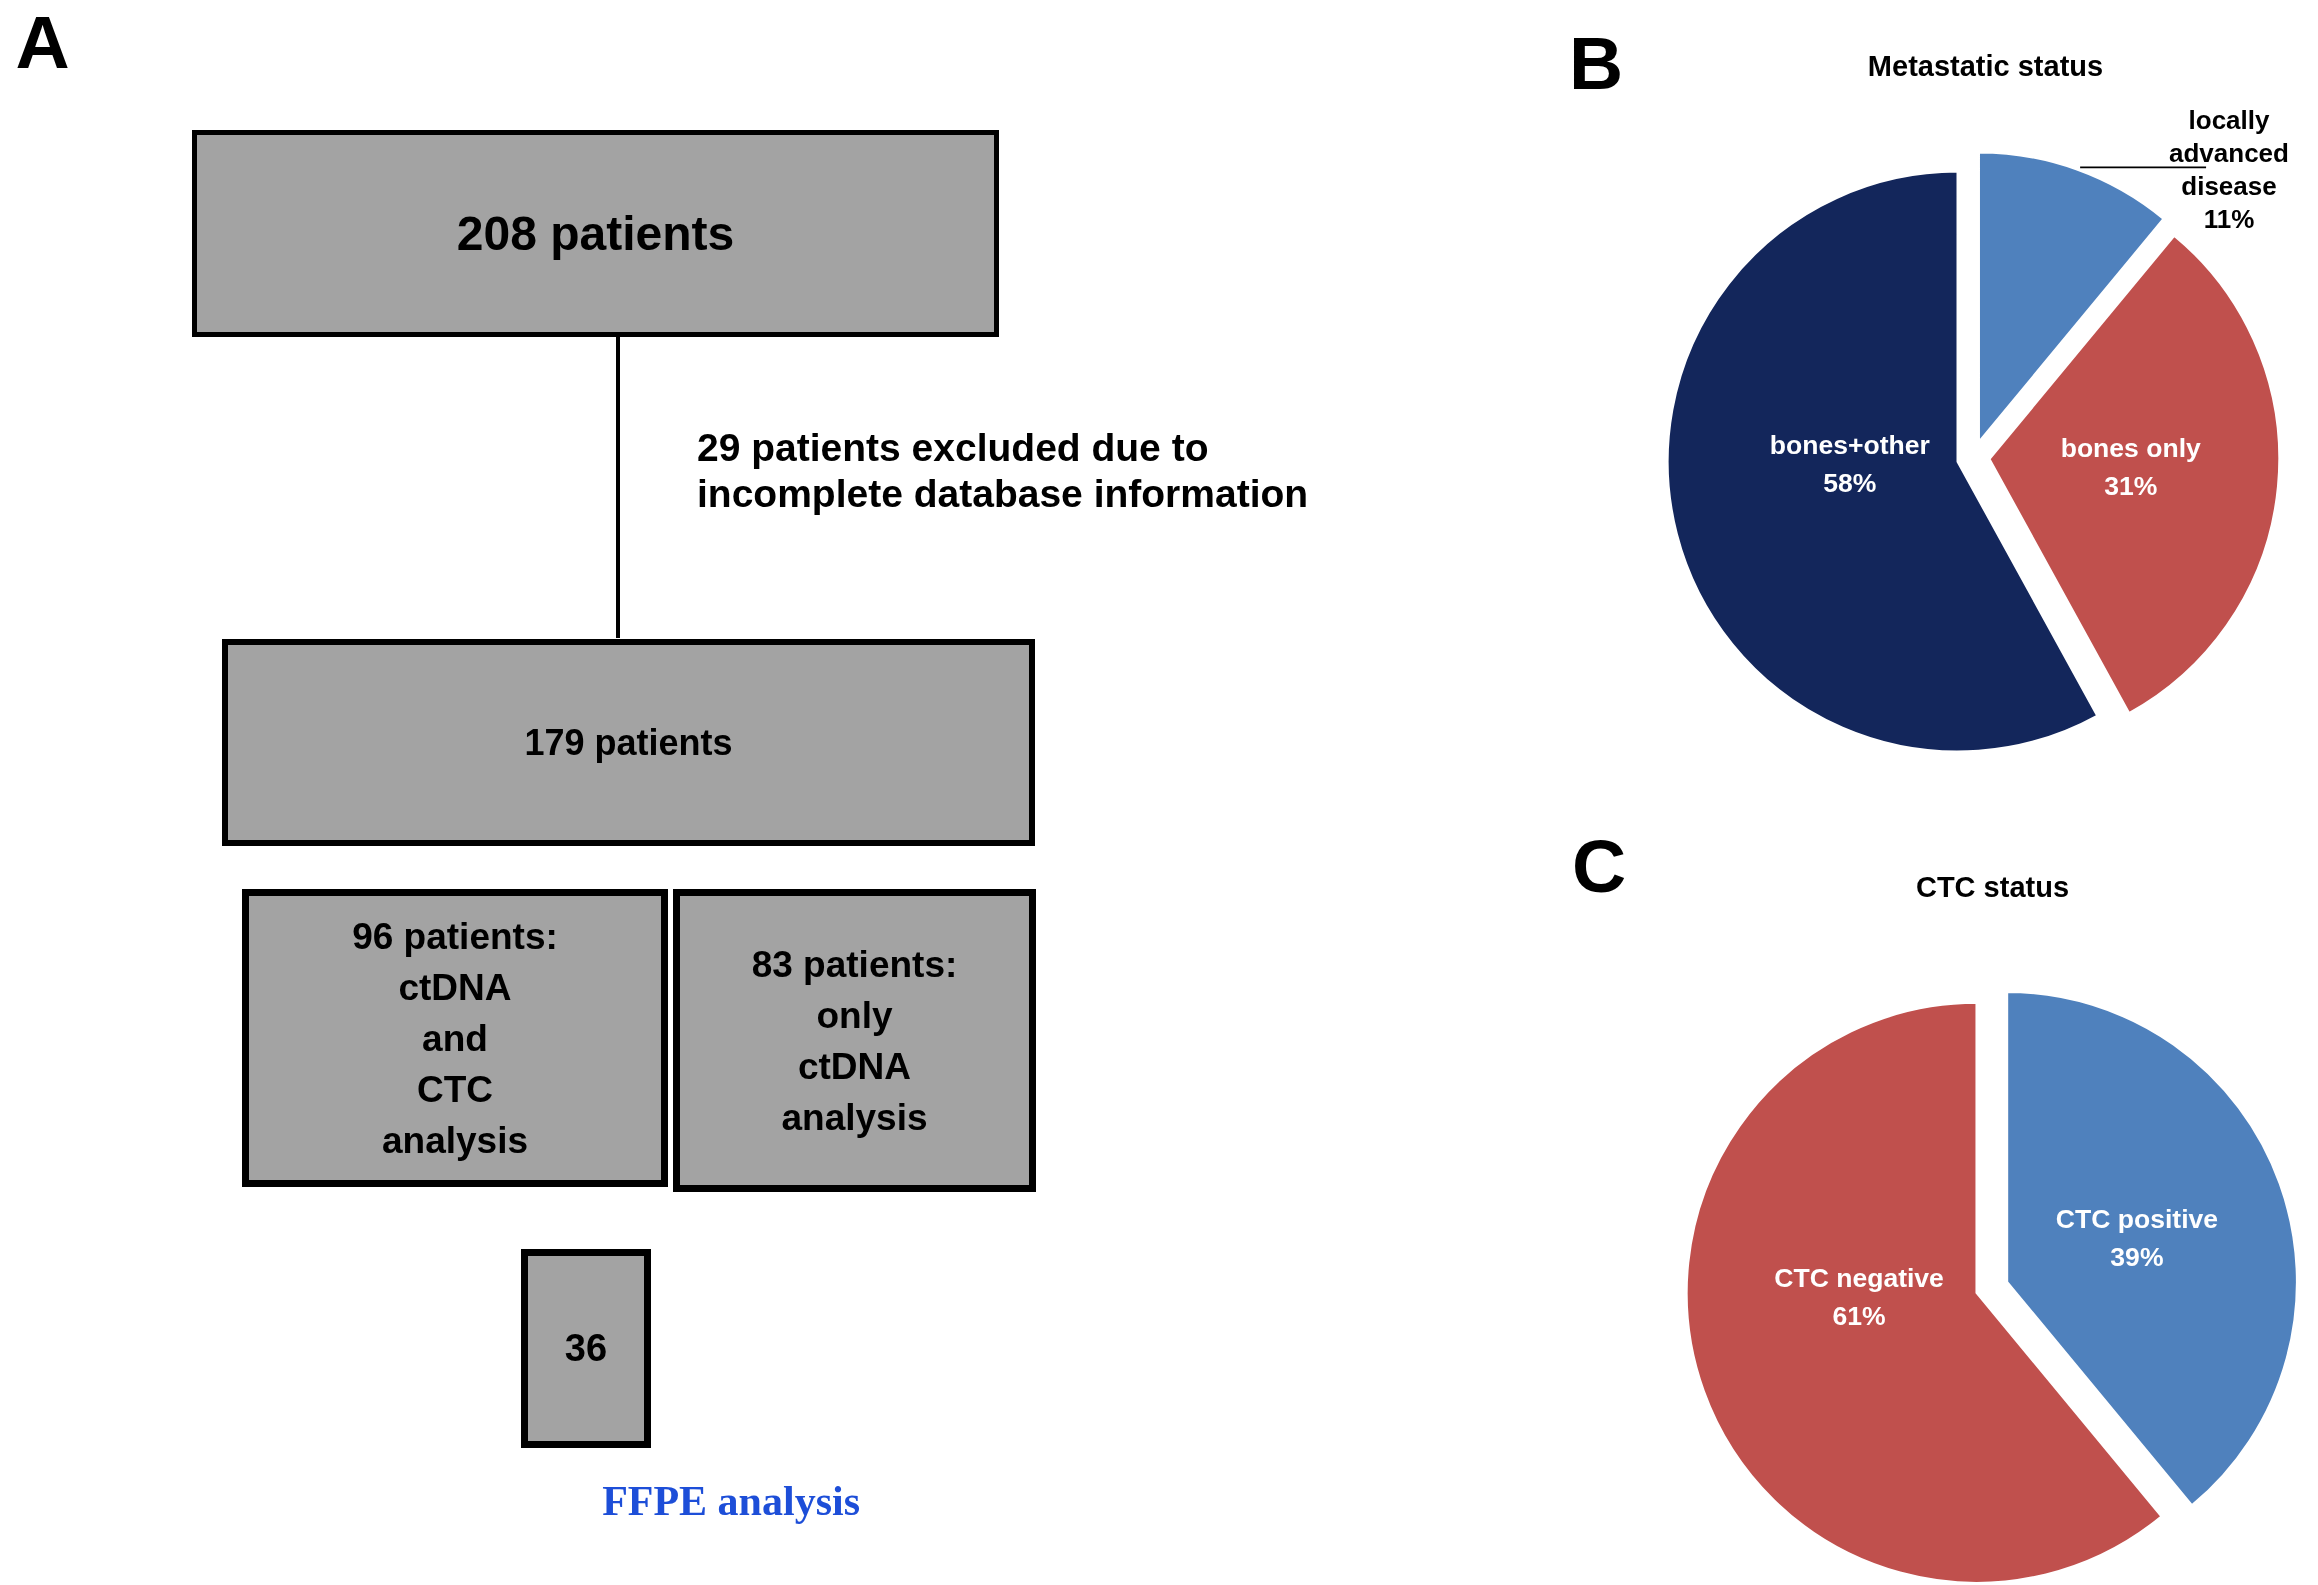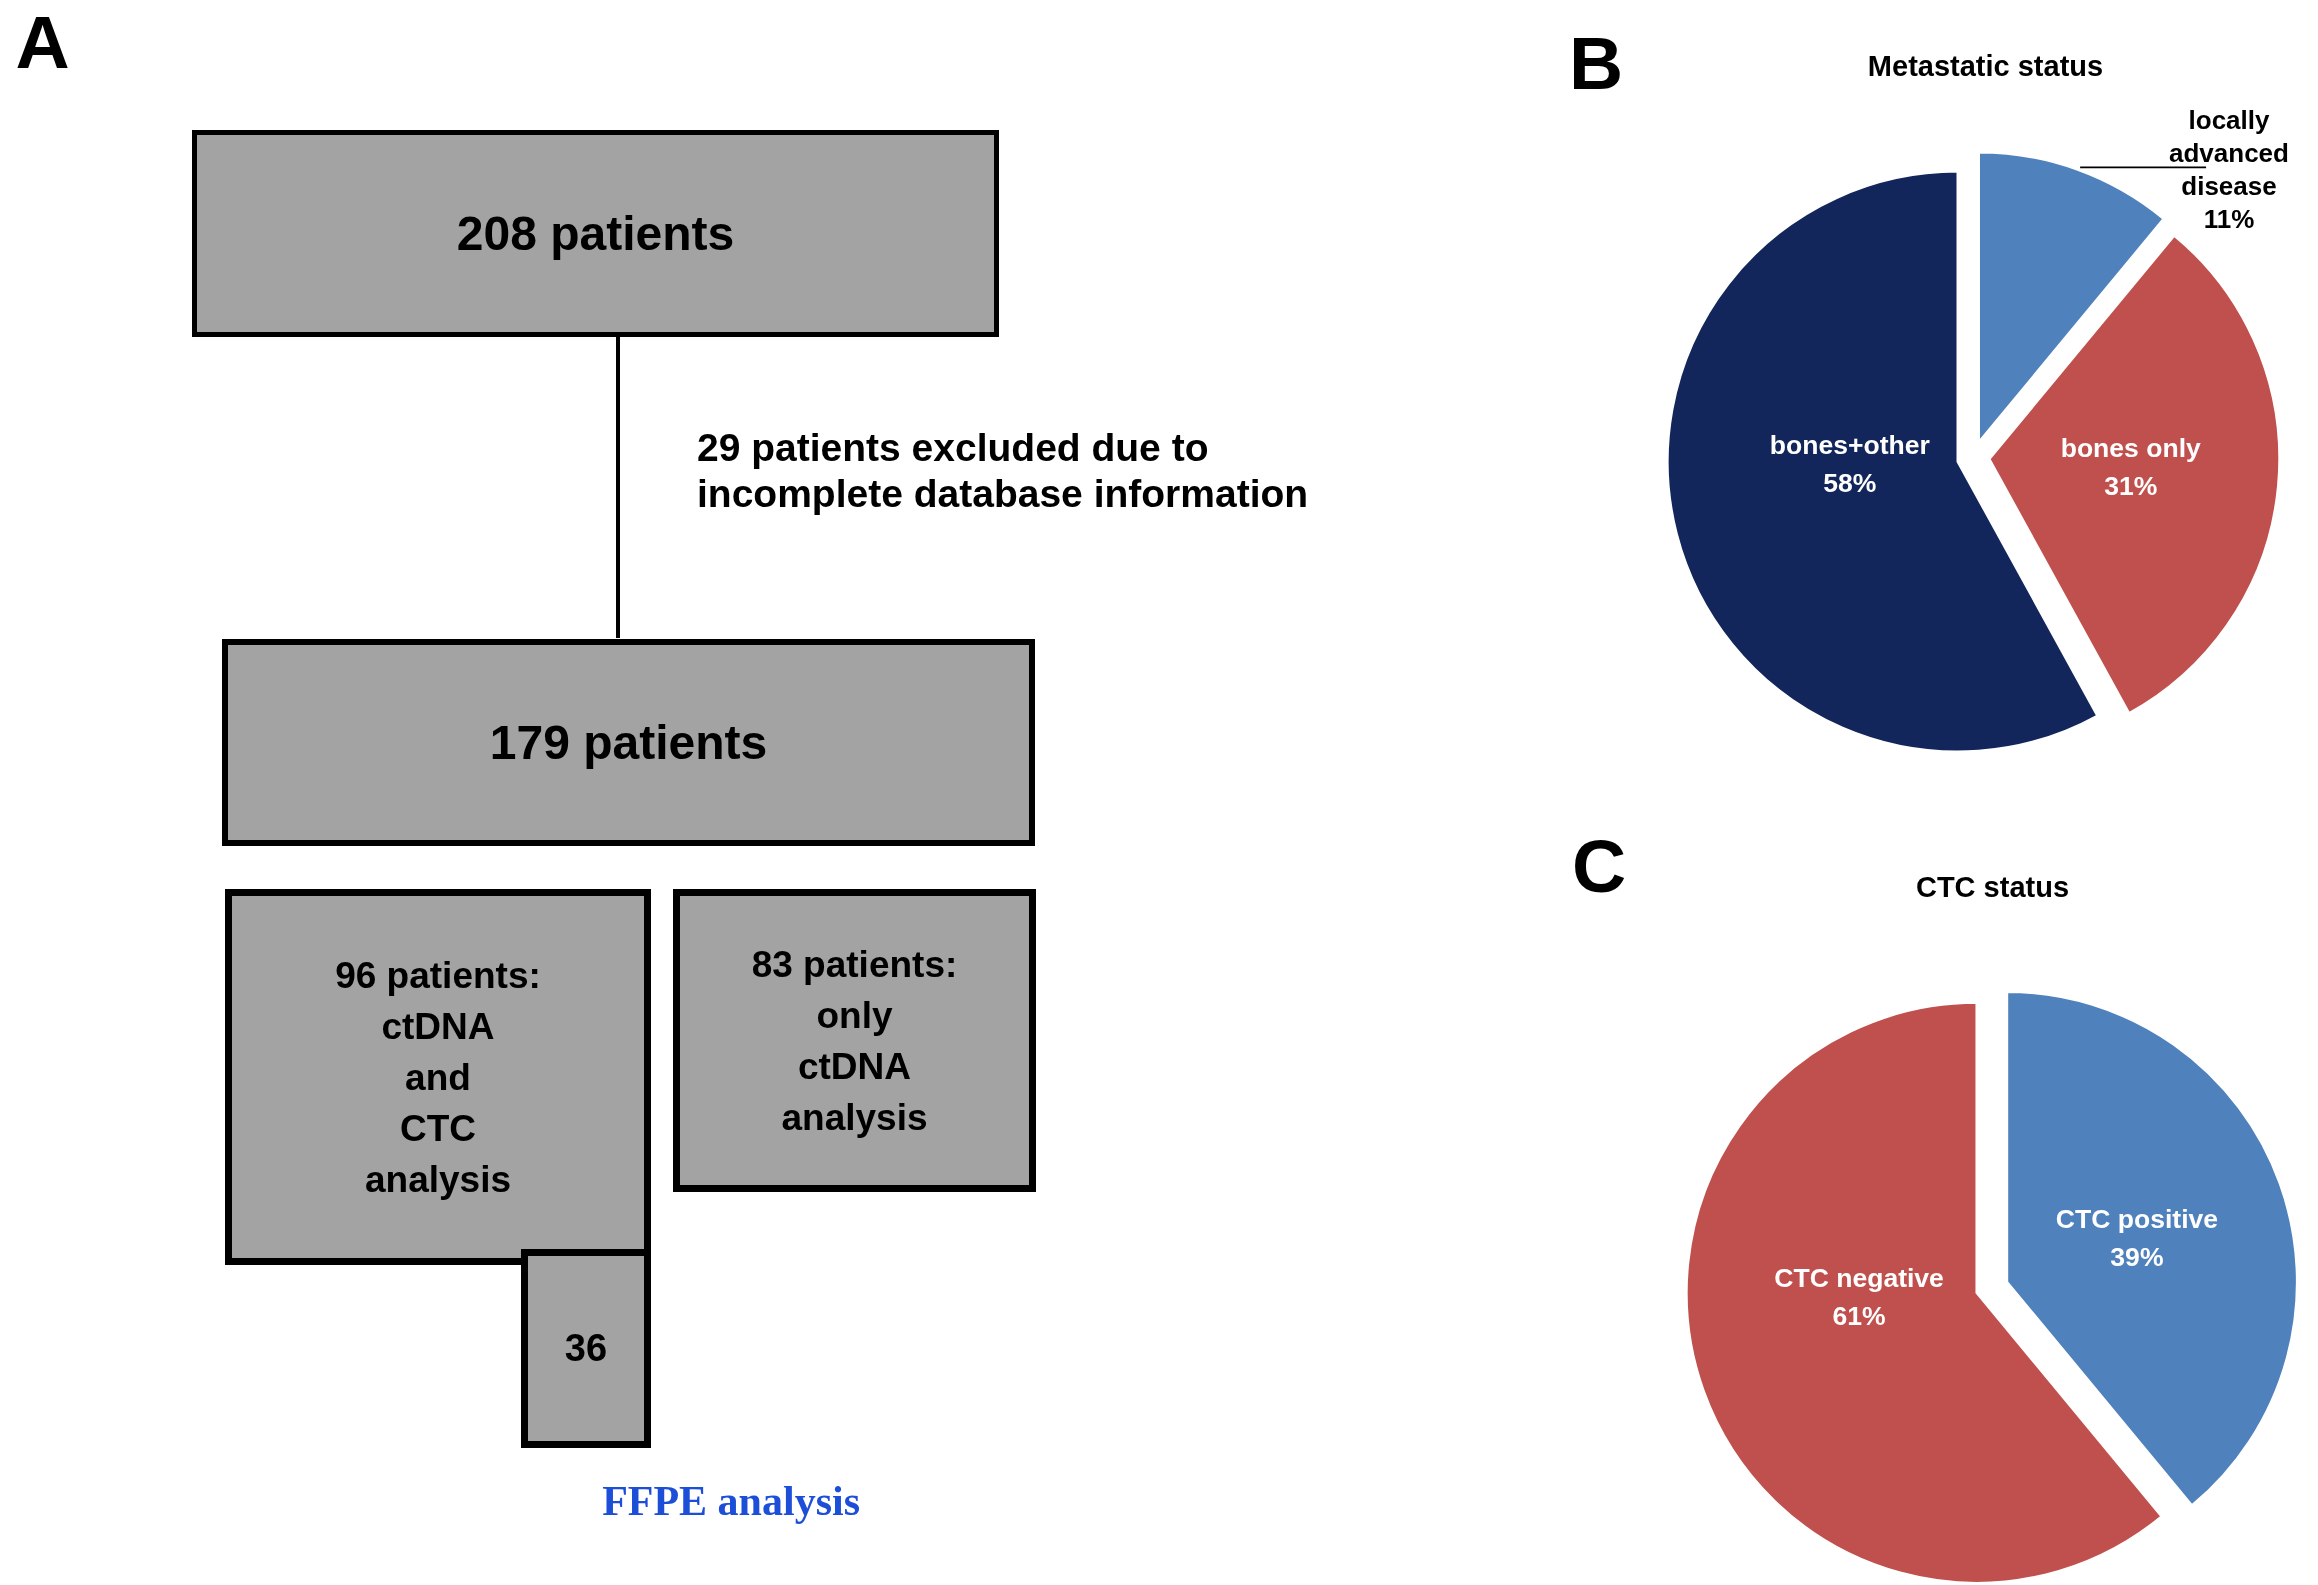--- a/index.html
+++ b/index.html
@@ -34,23 +34,23 @@
 
   <div class="panel-letter" style="left:15.4px;top:5px">A</div>
 
   <div class="fbox" style="left:192px;top:130px;width:807px;height:207px;border-width:5px;font-size:48px">208 patients</div>
 
   <div class="vline" style="left:616px;top:337px;height:301px"></div>
 
   <div class="note multiline" style="left:697px;top:425px;width:896px;font-size:39px;line-height:46px">29 patients excluded due to
 incomplete database information</div>
 
-  <div class="fbox" style="left:222px;top:639px;width:813px;height:207px;border-width:6.2px;font-size:48px">179 patients</div>
+  <div class="fbox" style="left:222px;top:639px;width:813px;height:207px;border-width:6.2px;font-size:36px">179 patients</div>
 
-  <div class="fbox multiline" style="left:225px;top:889px;width:426px;height:376px;border-width:7.4px;font-size:37px;line-height:51px">96 patients:
+  <div class="fbox multiline" style="left:242px;top:889px;width:426px;height:298px;border-width:7.4px;font-size:37px;line-height:51px">96 patients:
 ctDNA
 and
 CTC
 analysis</div>
 
   <div class="fbox multiline" style="left:673px;top:889px;width:363px;height:303px;border-width:7.4px;font-size:37px;line-height:51px">83 patients:
 only
 ctDNA
 analysis</div>
 

